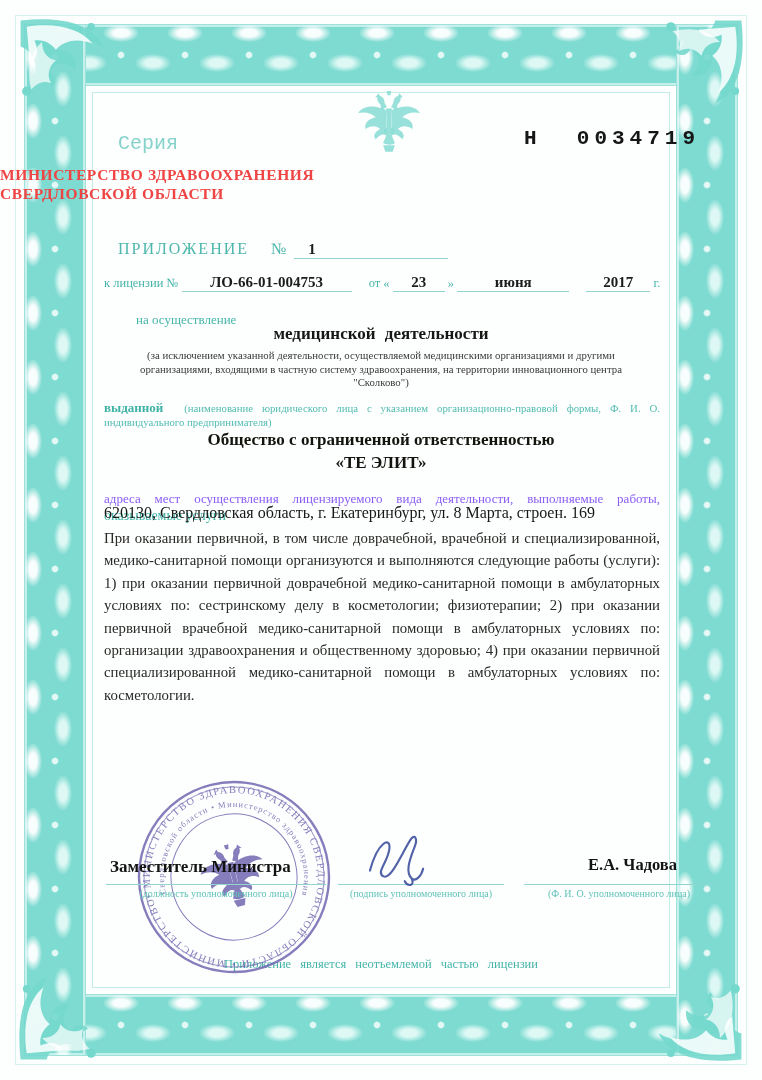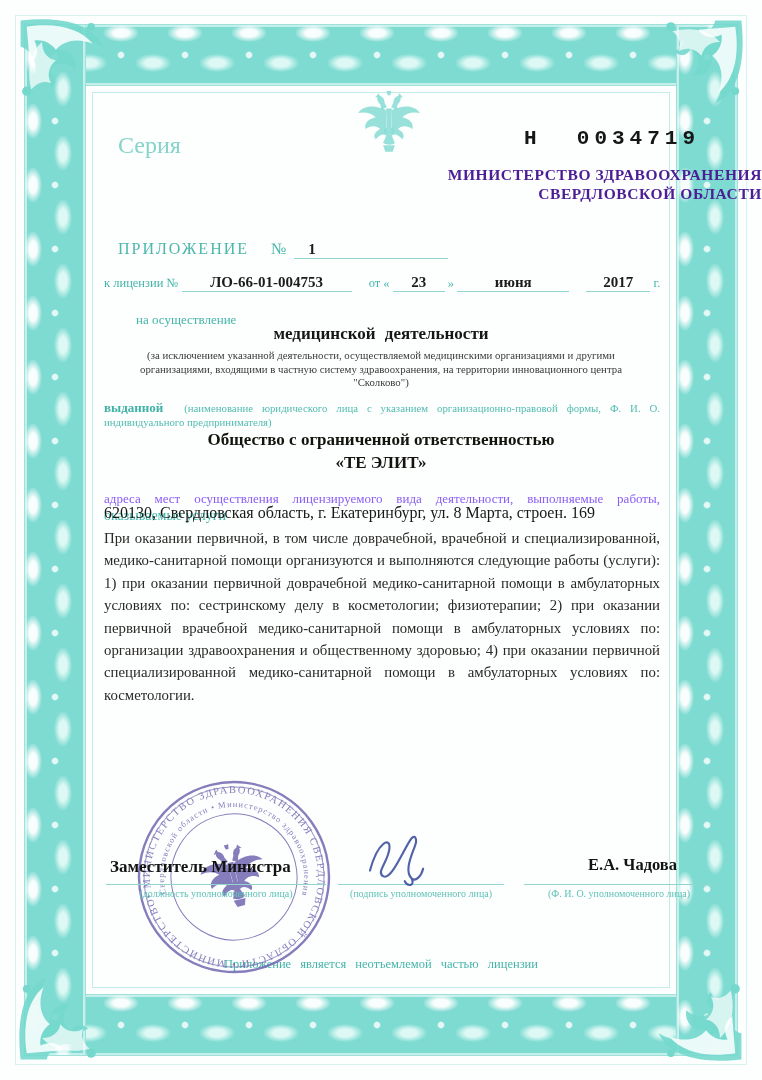--- a/index.html
+++ b/index.html
@@ -32,26 +32,26 @@
   .band.left{left:24px}.band.right{right:24px}
   .corner{position:absolute;width:92px;height:92px;}
   .corner.tl{left:16px;top:16px;}
   .corner.tr{right:16px;top:16px;transform:rotate(90deg);}
   .corner.br{right:16px;bottom:16px;transform:rotate(180deg);}
   .corner.bl{left:16px;bottom:16px;transform:rotate(270deg);}
   
   .abs{position:absolute;}
   .teal{color:#45b5a9;margin-left:32px;}
   .teal-light{color:#86d3cb;}
-  .series{left:118px;top:132px;font-size:24px;}
+  .series{left:118px;top:132px;font-size:20px;font-family:Liberation Mono, monospace;}
   .serial{left:524px;top:127px;font-family:"Liberation Mono", monospace;
           font-size:21px;font-weight:600;letter-spacing:5px;color:#161616;white-space:pre;}
   .eagle-top{left:350px;top:88px;width:78px;height:66px;color:#85dcd3;}
-  .ministry{left:0;right:0;top:165px;text-align:right;font-weight:bold;
-            font-size:15.5px;line-height:19px;letter-spacing:.6px;color:#4c1d95;}
+  .ministry{left:0;right:0;top:165px;text-align:left;font-weight:bold;
+            font-size:15.5px;line-height:19px;letter-spacing:.6px;color:#ef4444;}
   .appendix-row{left:118px;top:240px;font-size:16px;letter-spacing:2px;color:#4cb7ab;white-space:nowrap;}
   .appendix-row .numsign{margin-left:16px;}
   .fill{display:inline-block;border-bottom:1px solid #8fd6cf;color:#1b1b1b;
         letter-spacing:0;text-align:center;font-weight:600;}
   .appendix-row .fill{width:140px;font-size:15px;text-align:left;padding-left:14px;}
   .license-row{left:104px;top:274px;font-size:12.5px;color:#45b5a9;white-space:nowrap;}
   .license-row .fill{font-size:15px;}
   .lic-num{width:170px;}
   .day{width:52px;}
   .month{width:112px;font-size:14px;}

